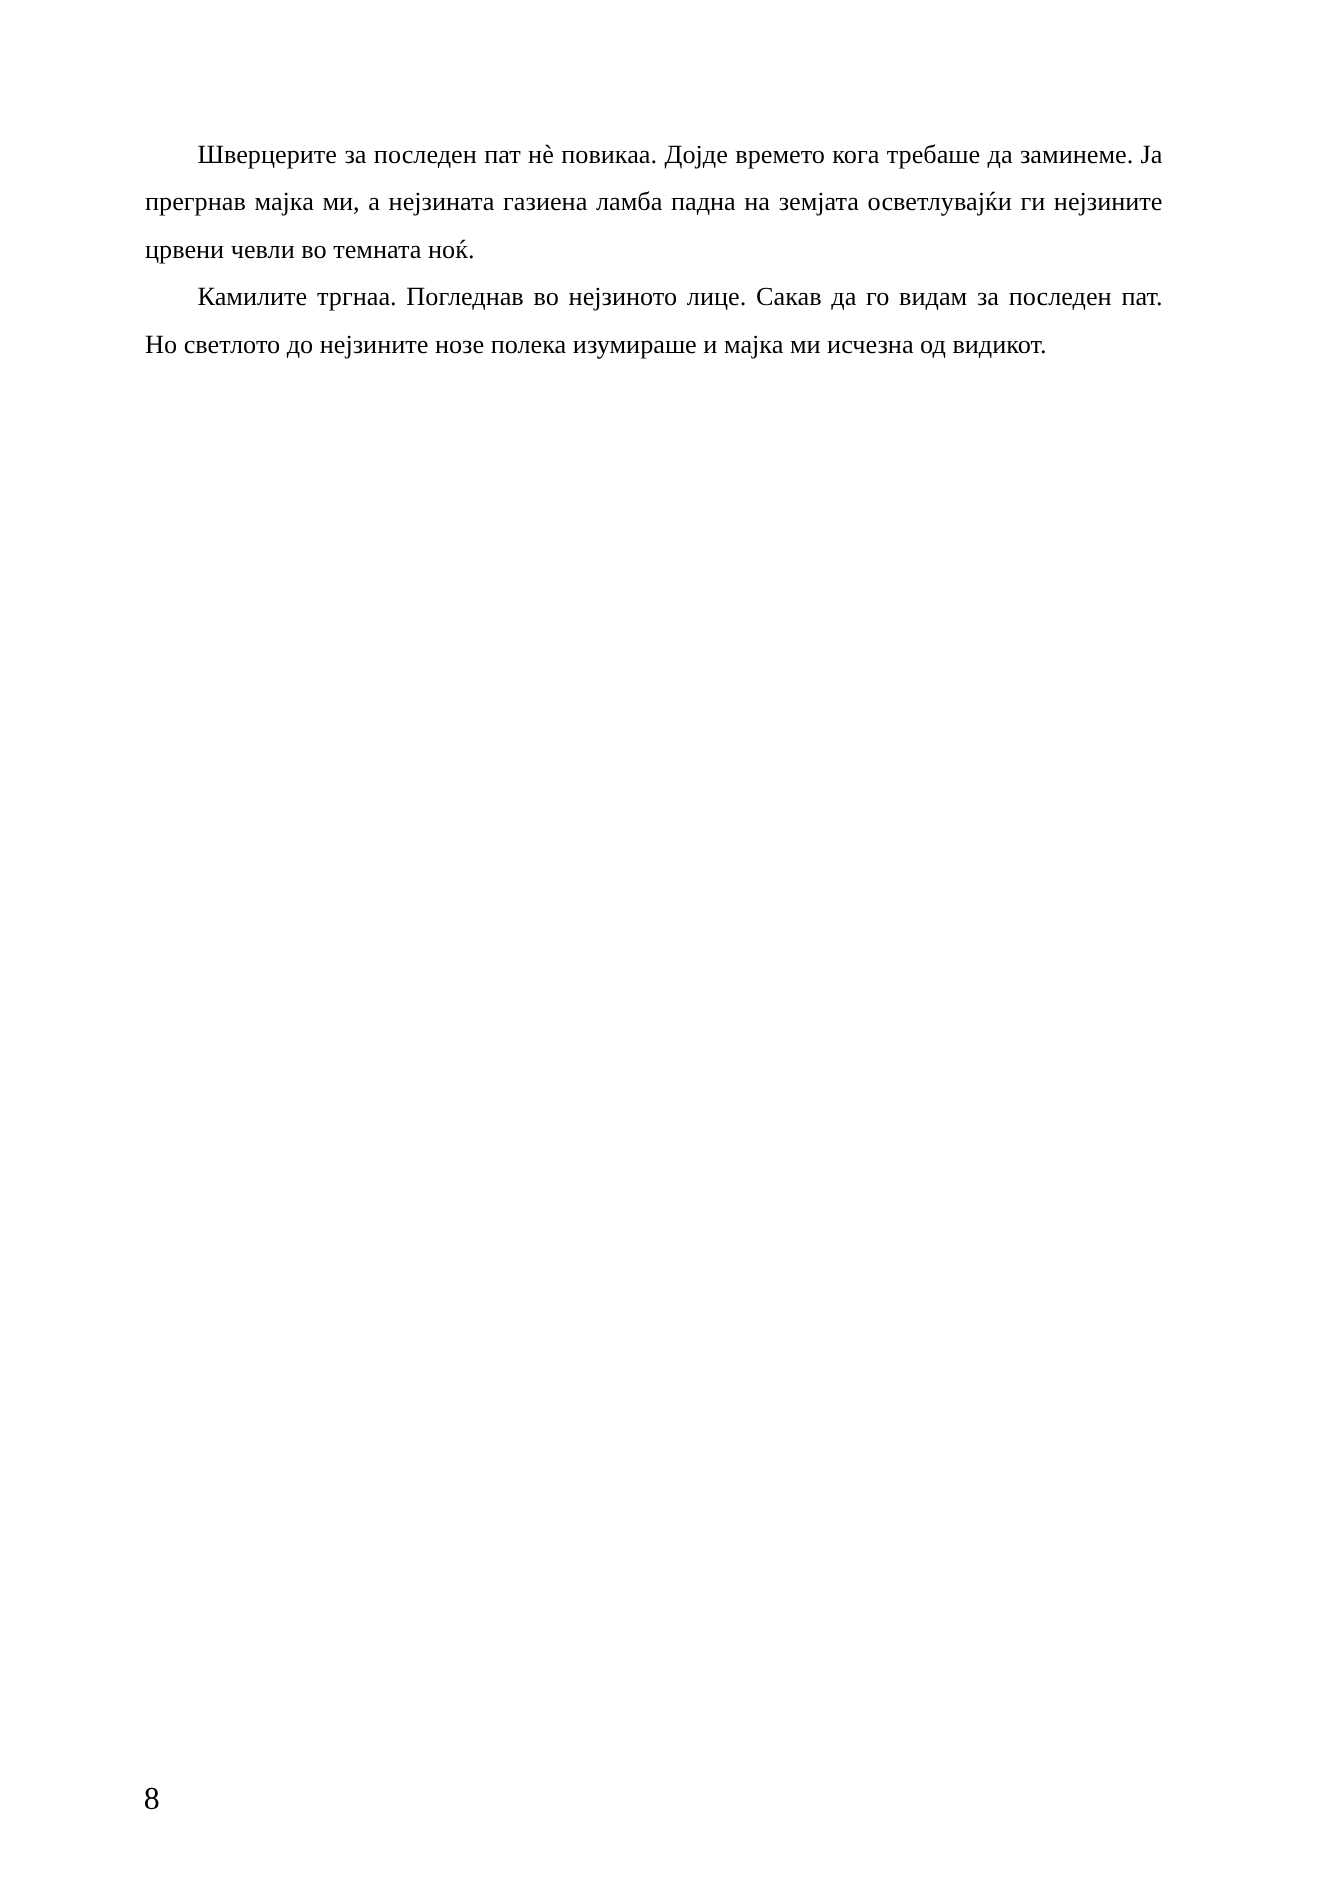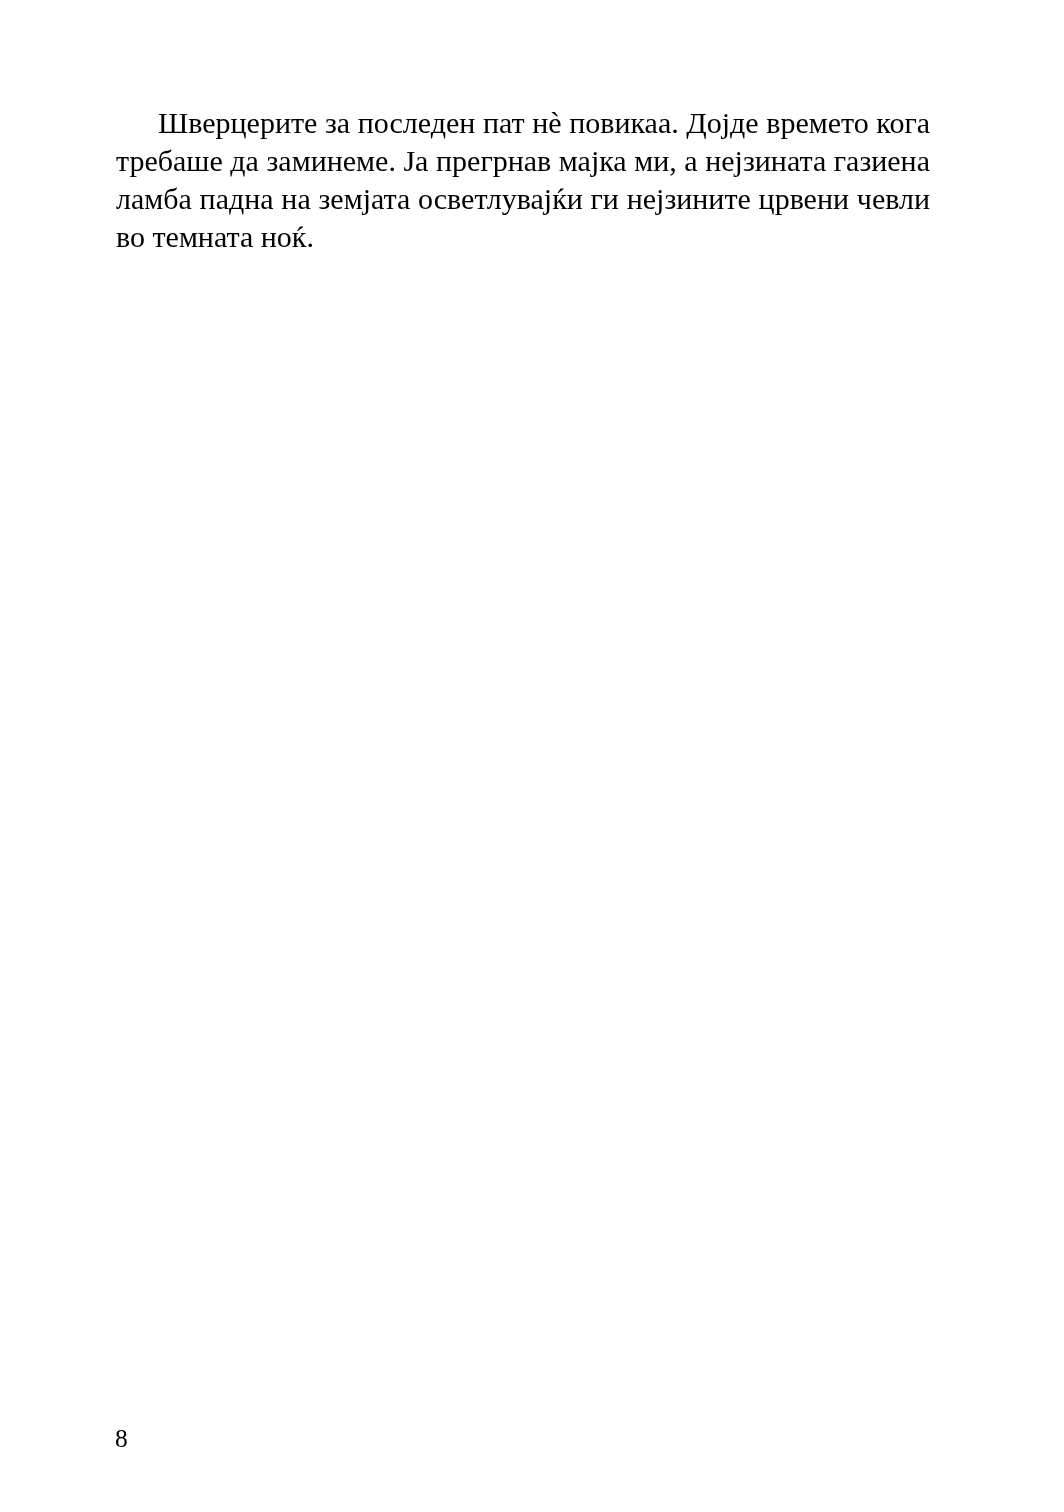--- a/index.html
+++ b/index.html
@@ -25,37 +25,38 @@
   .text-block {
     position: absolute;
     left: 116px;
     top: 104px;
     width: 814px;
   }
   .para {
     margin: 0;
     text-align: justify;
     text-justify: inter-word;
-    font-size: 30px;
+    font-size: 21px;
     line-height: 38px;
     text-indent: 42px;
     hyphens: none;
   }
   .page-number {
     position: absolute;
     left: 115px;
     top: 1424px;
     font-size: 25.5px;
     line-height: 30px;
   }
 </style>
 </head>
 <body>
 
 <div class="page">
 
   <div class="text-block">
     <p class="para">Шверцерите за последен пат нѐ повикаа. Дојде времето кога требаше да заминеме. Ја прегрнав мајка ми, а нејзината газиена ламба падна на земјата осветлувајќи ги нејзините црвени чевли во темната ноќ.</p>
+    <p class="para">Камилите тргнаа. Погледнав во нејзиното лице. Сакав да го видам за последен пат. Но светлото до нејзините нозе полека изумираше и мајка ми исчезна од видикот.</p>
   </div>
 
   <div class="page-number">8</div>
 
 </div>
 
 </body></html>

